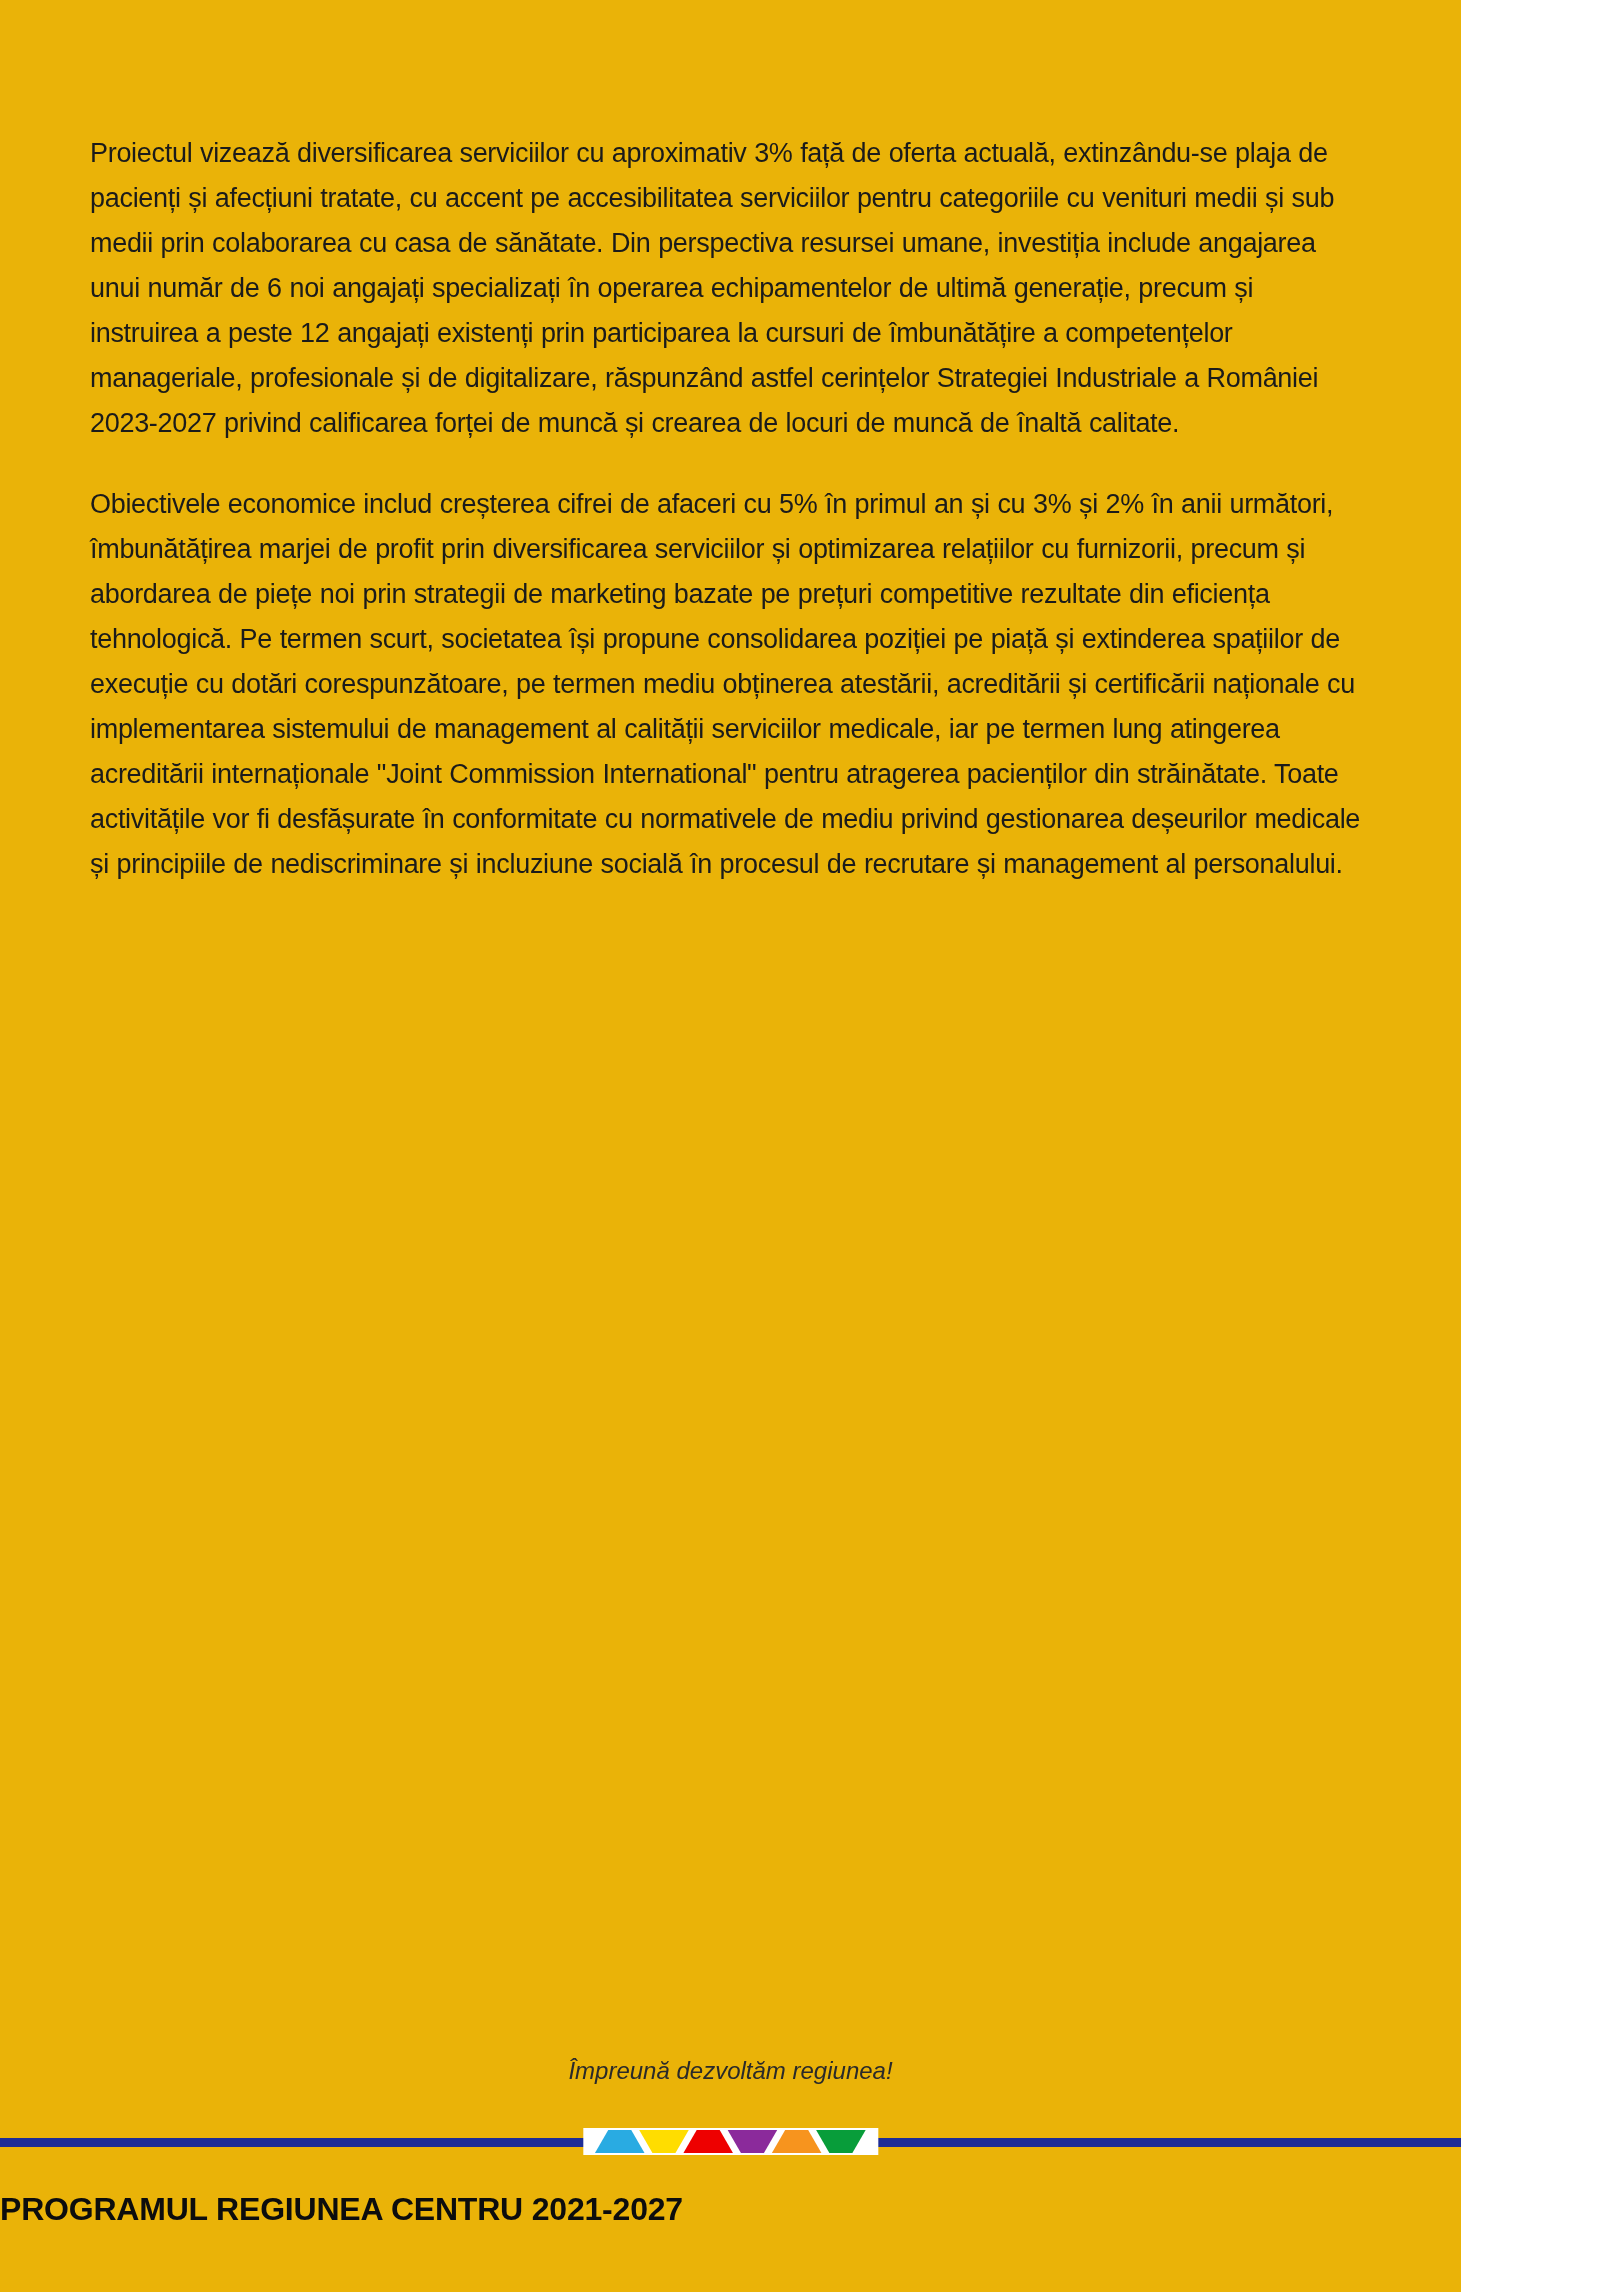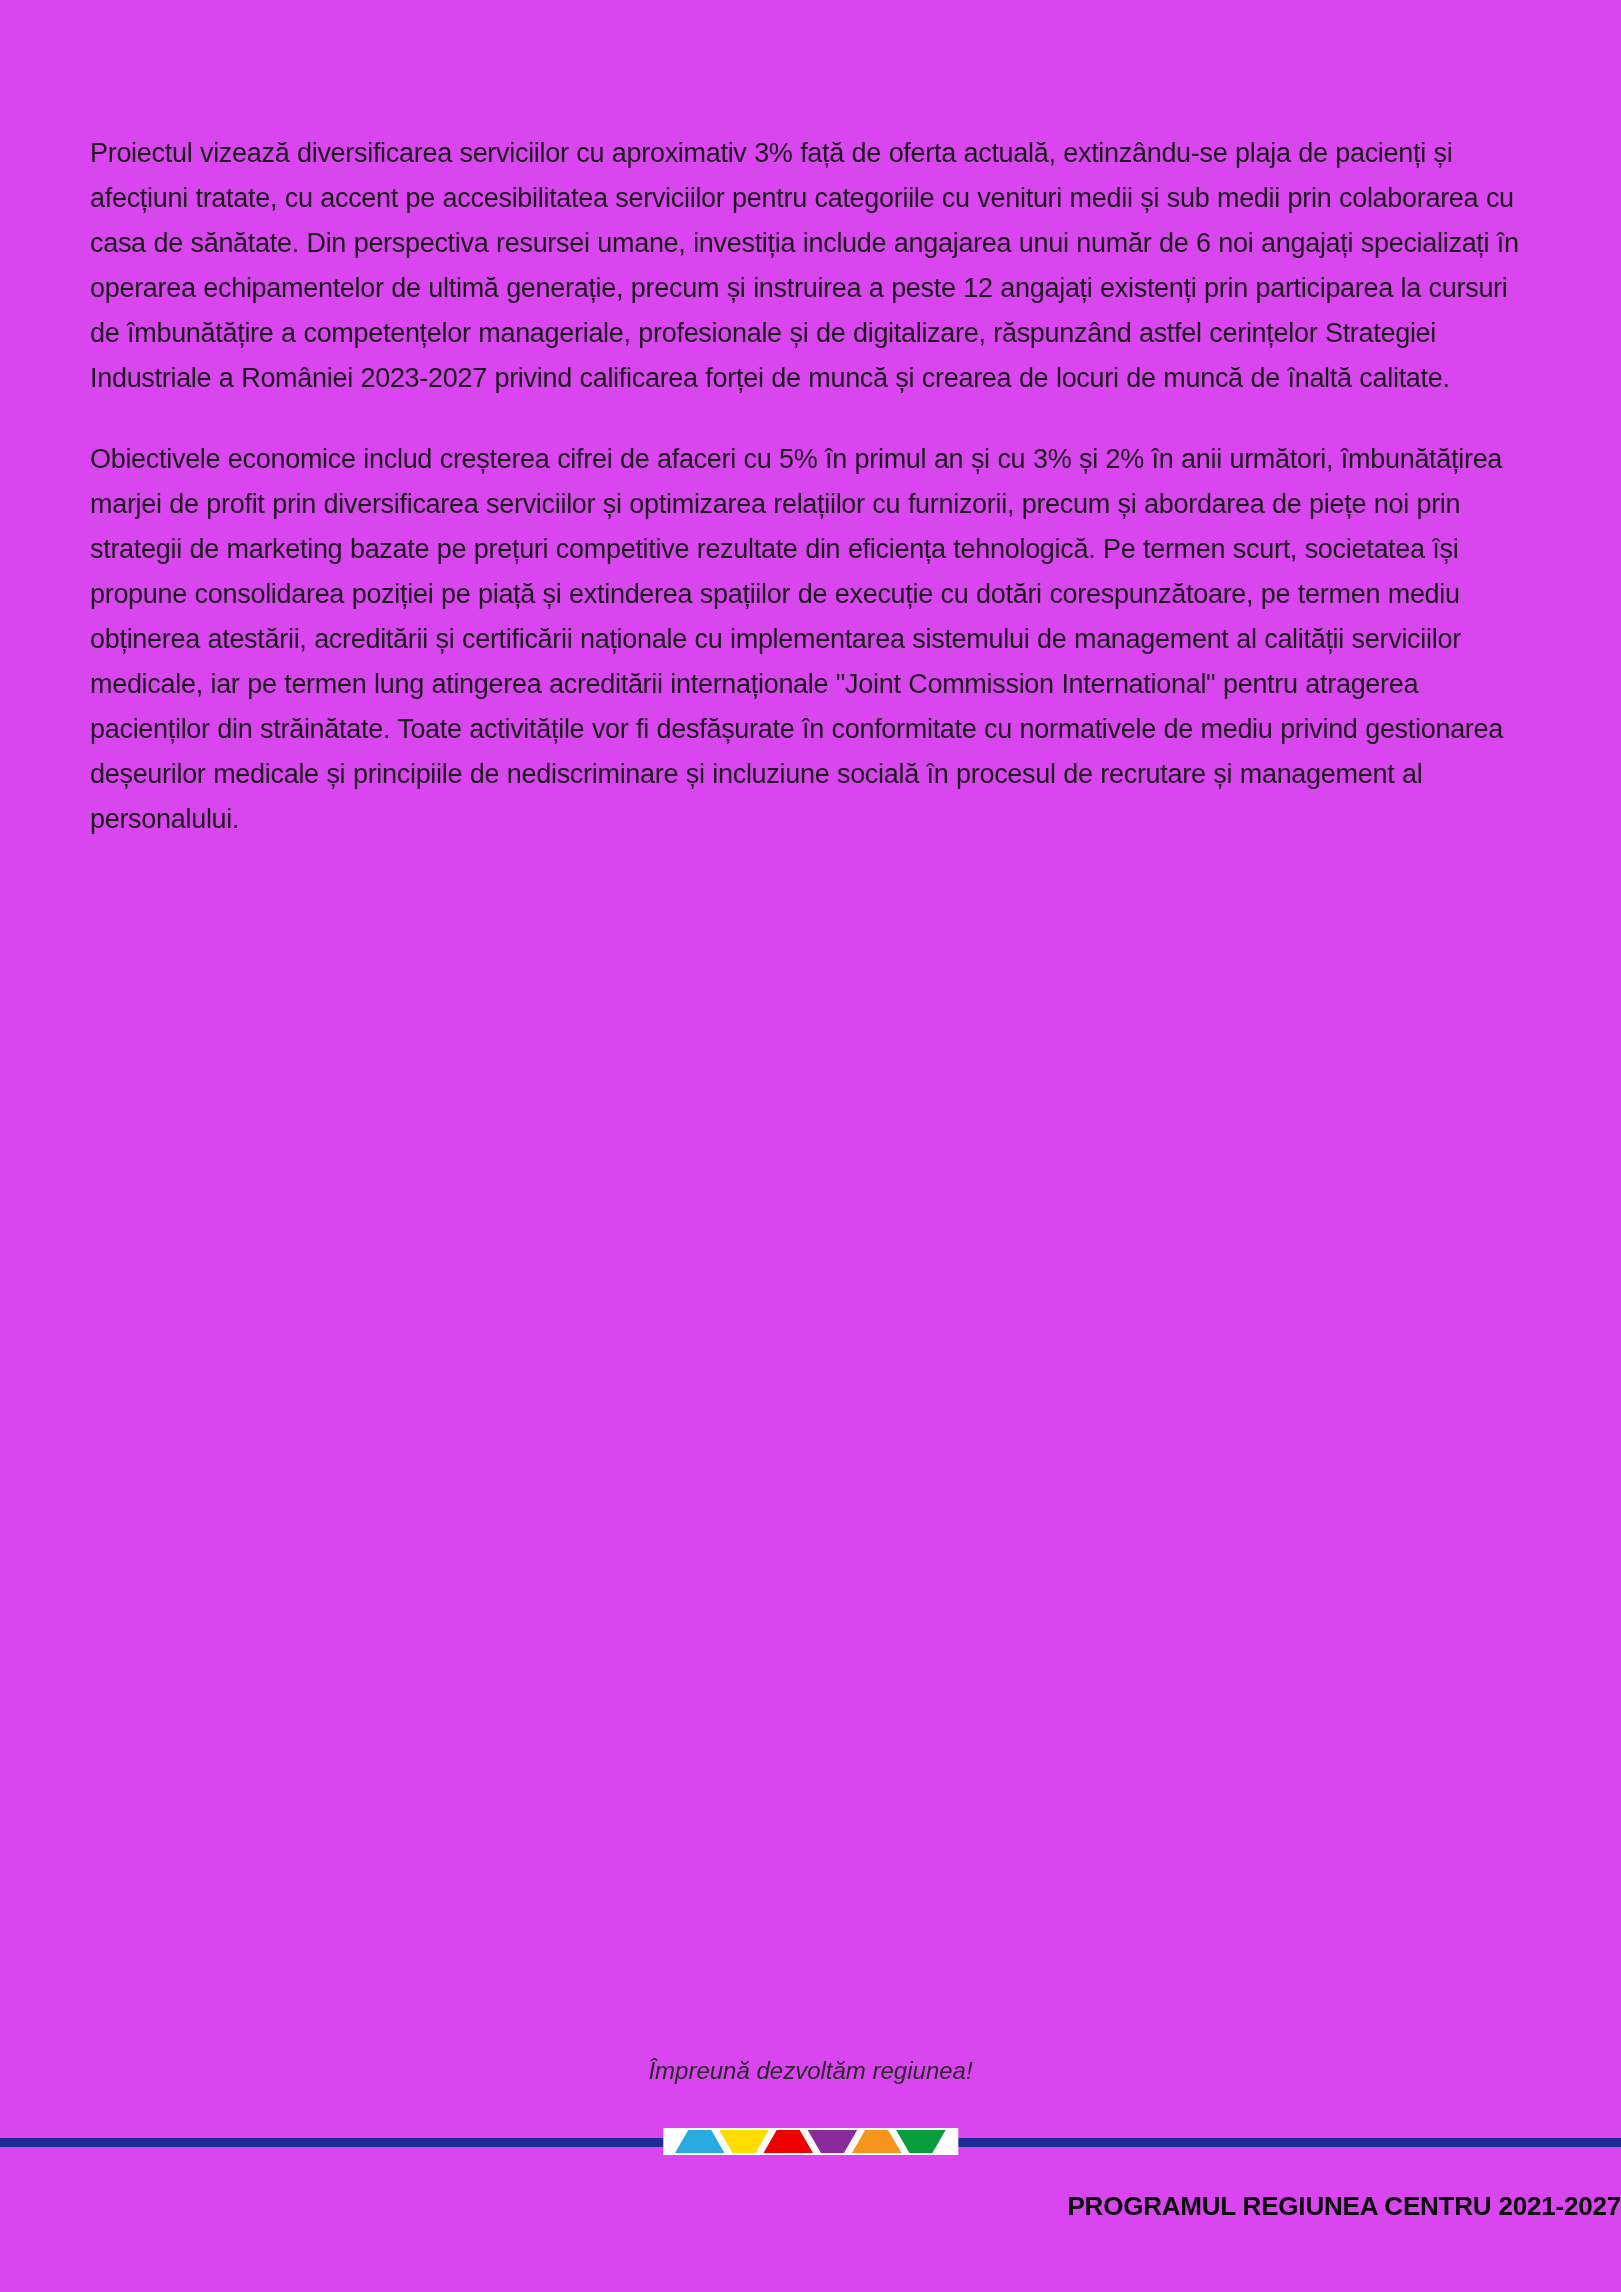--- a/index.html
+++ b/index.html
@@ -4,23 +4,23 @@
 <style>
   * { margin: 0; padding: 0; box-sizing: border-box; }
   html, body {
     width: 1621px;
     height: 2293px;
     background: #ffffff;
     font-family: "Liberation Sans", "DejaVu Sans", sans-serif;
   }
   .page {
     position: relative;
-    width: 1621px;
+    width: 1461px;
     height: 2293px;
-    background: #d946ef;
+    background: #eab308;
     overflow: hidden;
   }
   .content {
     position: absolute;
     left: 90px;
     right: 97px;
     top: 131px;
     color: #1b1b1b;
   }
   .content p {
@@ -65,23 +65,23 @@
     padding: 1.8px 10.7px;
     height: 27px;
     line-height: 0;
   }
   .footer-logo-strip svg { display: block; }
   .footer-program-label {
     position: absolute;
     top: 2191px;
     left: 0;
     width: 100%;
-    text-align: right;
+    text-align: left;
     font-weight: bold;
-    font-size: 26px;
+    font-size: 32px;
     letter-spacing: -0.2px;
     color: #0d0d0d;
   }
 </style>
 </head>
 <body>
 
 <div class="page">
 
   <div class="content">

